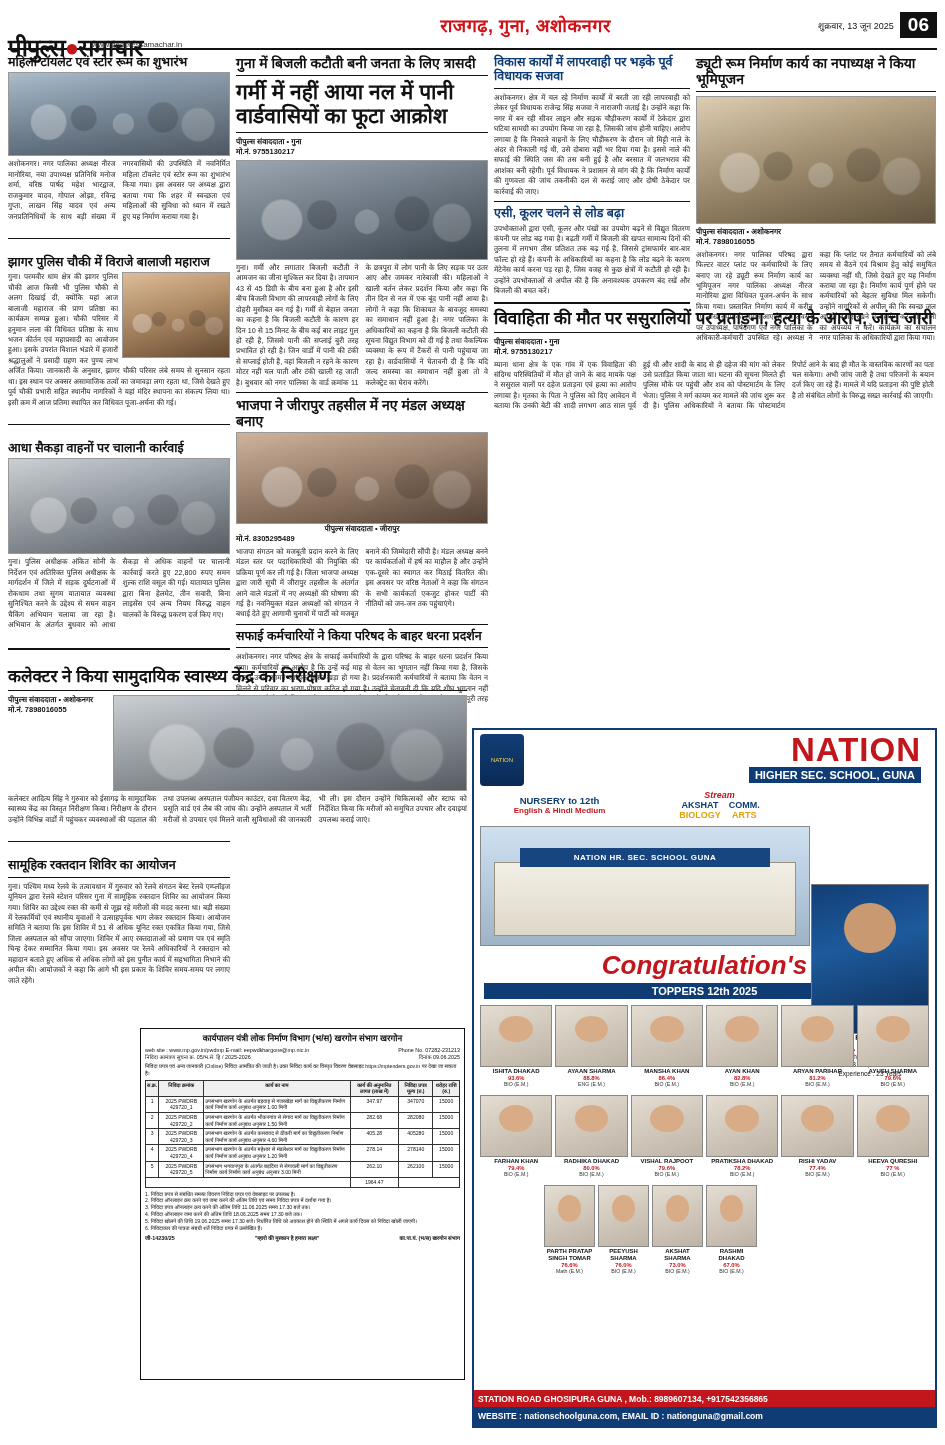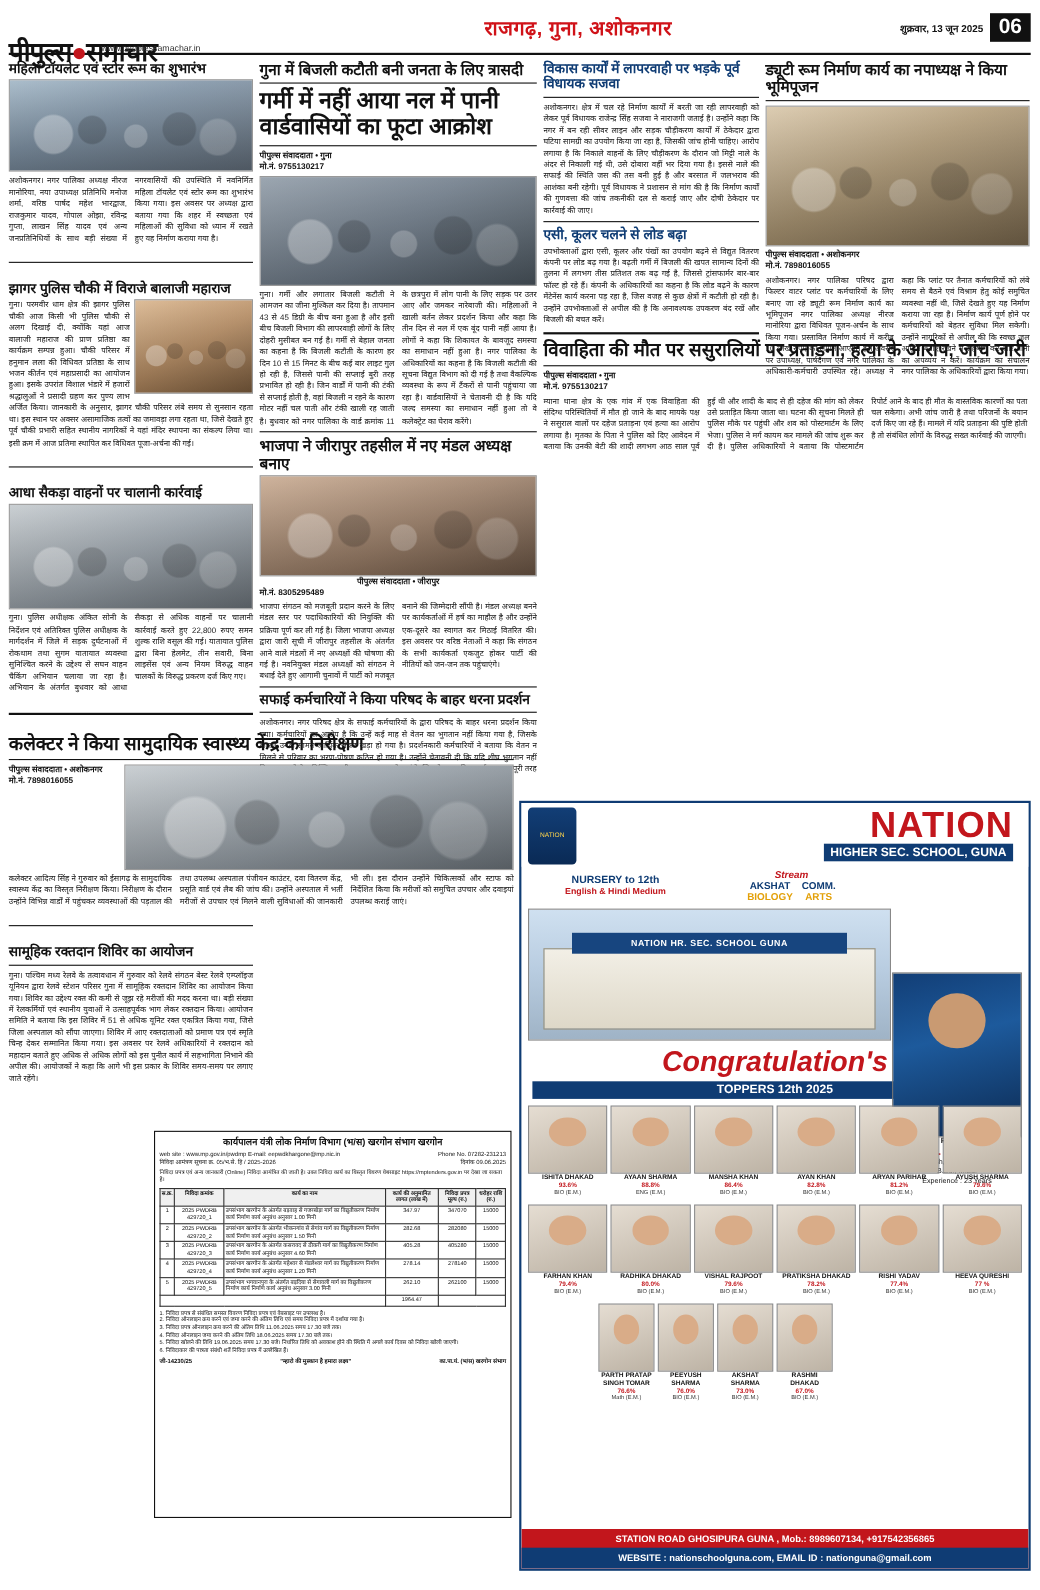--- a/index.html
+++ b/index.html
@@ -20,21 +20,21 @@
     border-bottom:2px solid #111; padding-bottom:4px; height:44px;
   }
   .logo-wrap { display:flex; flex-direction:column; width:225px;gap:36px; }
   .logo-top { font-size:7px; color:#444; letter-spacing:0; }
   .logo-main { font-size:24px; font-weight:bold; letter-spacing:-1px; color:#111; line-height:1; }
   .logo-main .red { color:#c2161c; }
   .logo-url { font-size:8px; color:#333; margin-top:20px; }
   .mast-center { flex:1; text-align:center; }
   .mast-center .city { color:#d01218; font-size:18px; font-weight:bold; letter-spacing:0.5px; }
   .mast-right { display:flex; align-items:center; gap:6px; }
-  .mast-date { font-size:9px; font-weight:bold; }
+  .mast-date { font-size:9px; font-weight:normal; }
   .page-no { background:#111; color:#fff; font-size:19px; font-weight:bold; padding:2px 8px; }
 
   
   .grid { display:flex; gap:6px; margin-top:5px; }
   .col { display:flex; flex-direction:column; }
   .c1 { width:222px;gap:12px; }
   .c2 { width:252px; }
   .c3 { width:196px; }
   .c4 { width:240px; }
 
@@ -135,21 +135,21 @@
   }
   .topper .ph::after{
     content:""; position:absolute; left:26%; top:16%; width:48%; height:44%;
     border-radius:50%; background:#d9ac88;
   }
   .topper .nm { font-size:6px; font-weight:bold; line-height:1.15; margin-top:1px; }
   .topper .pc { font-size:5.8px; color:#c2161c; font-weight:bold; }
   .topper .st { font-size:5.2px; color:#333; }
   .ad-footer {
     background:#c2161c; color:#fff; font-size:8.5px; font-weight:bold;
-    text-align:center; padding:3px 4px; line-height:1.5;
+    padding:3px 4px; line-height:1.5;
   }
   .ad-footer .line2 { background:#0f3c74; display:block; margin:2px -4px -3px; padding:3px 4px; }
 
   
   .tender { border:1px solid #111; padding:3px 4px; font-size:5.6px; line-height:1.3; }
   .tender h4 { font-size:8.5px; text-align:center; margin:1px 0 3px; }
   .tender .meta { display:flex; justify-content:space-between; font-size:5.4px; }
   table.tnd { width:100%; border-collapse:collapse; margin-top:3px; font-size:5.1px; }
   table.tnd th, table.tnd td { border:.5px solid #333; padding:1px; vertical-align:top; }
   table.tnd th { background:#f0f0f0; font-weight:bold; text-align:center; }

